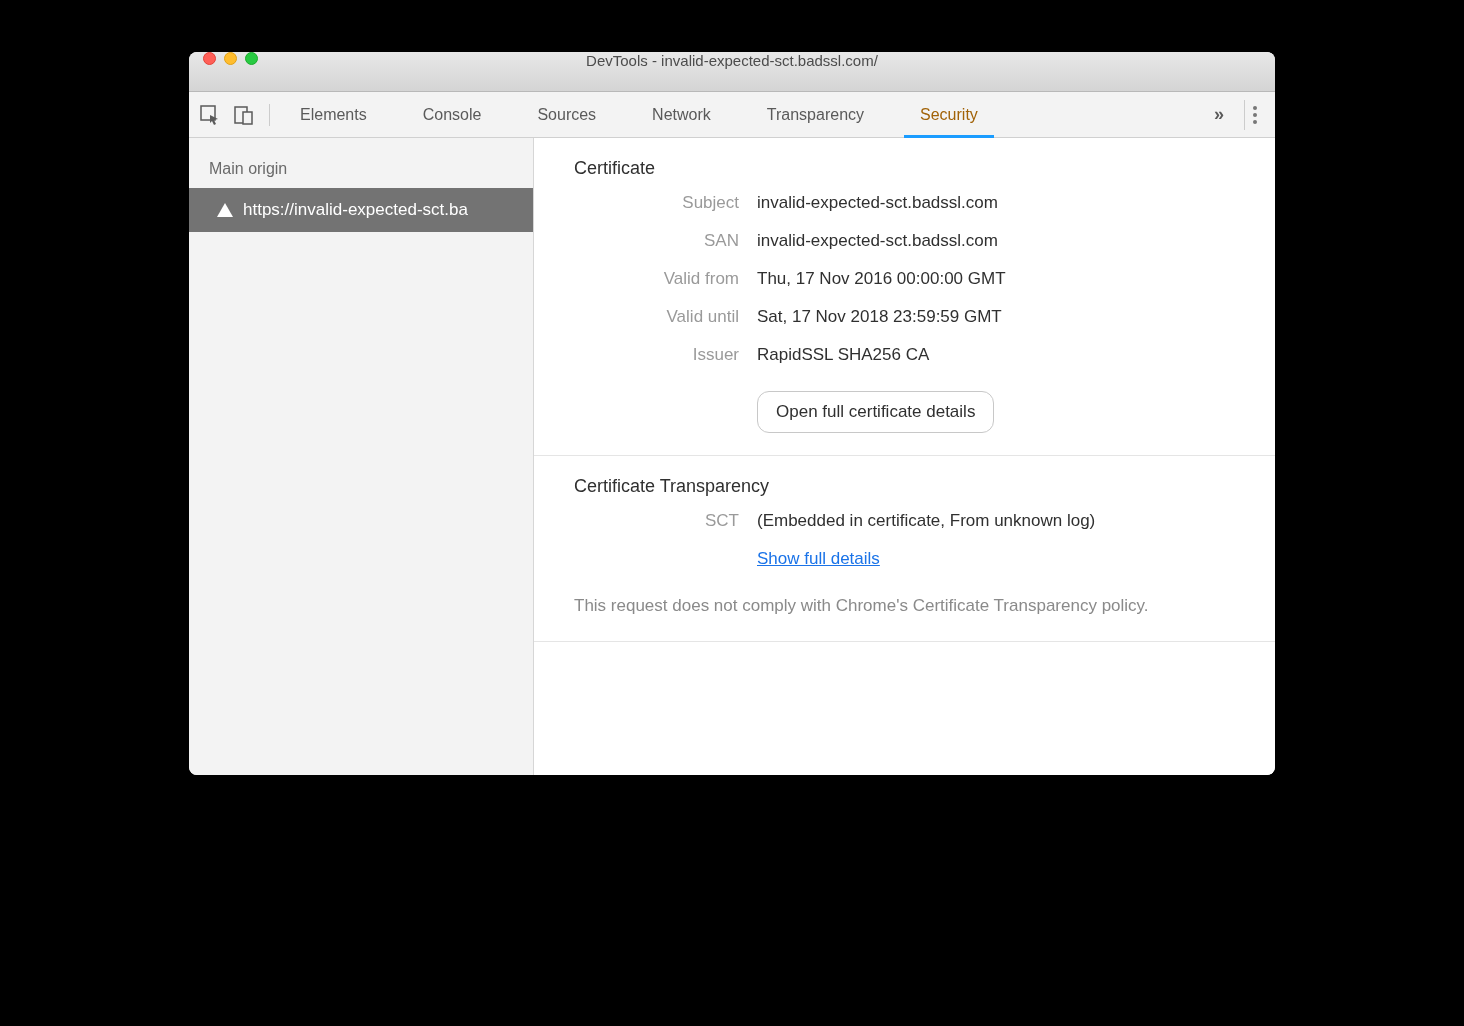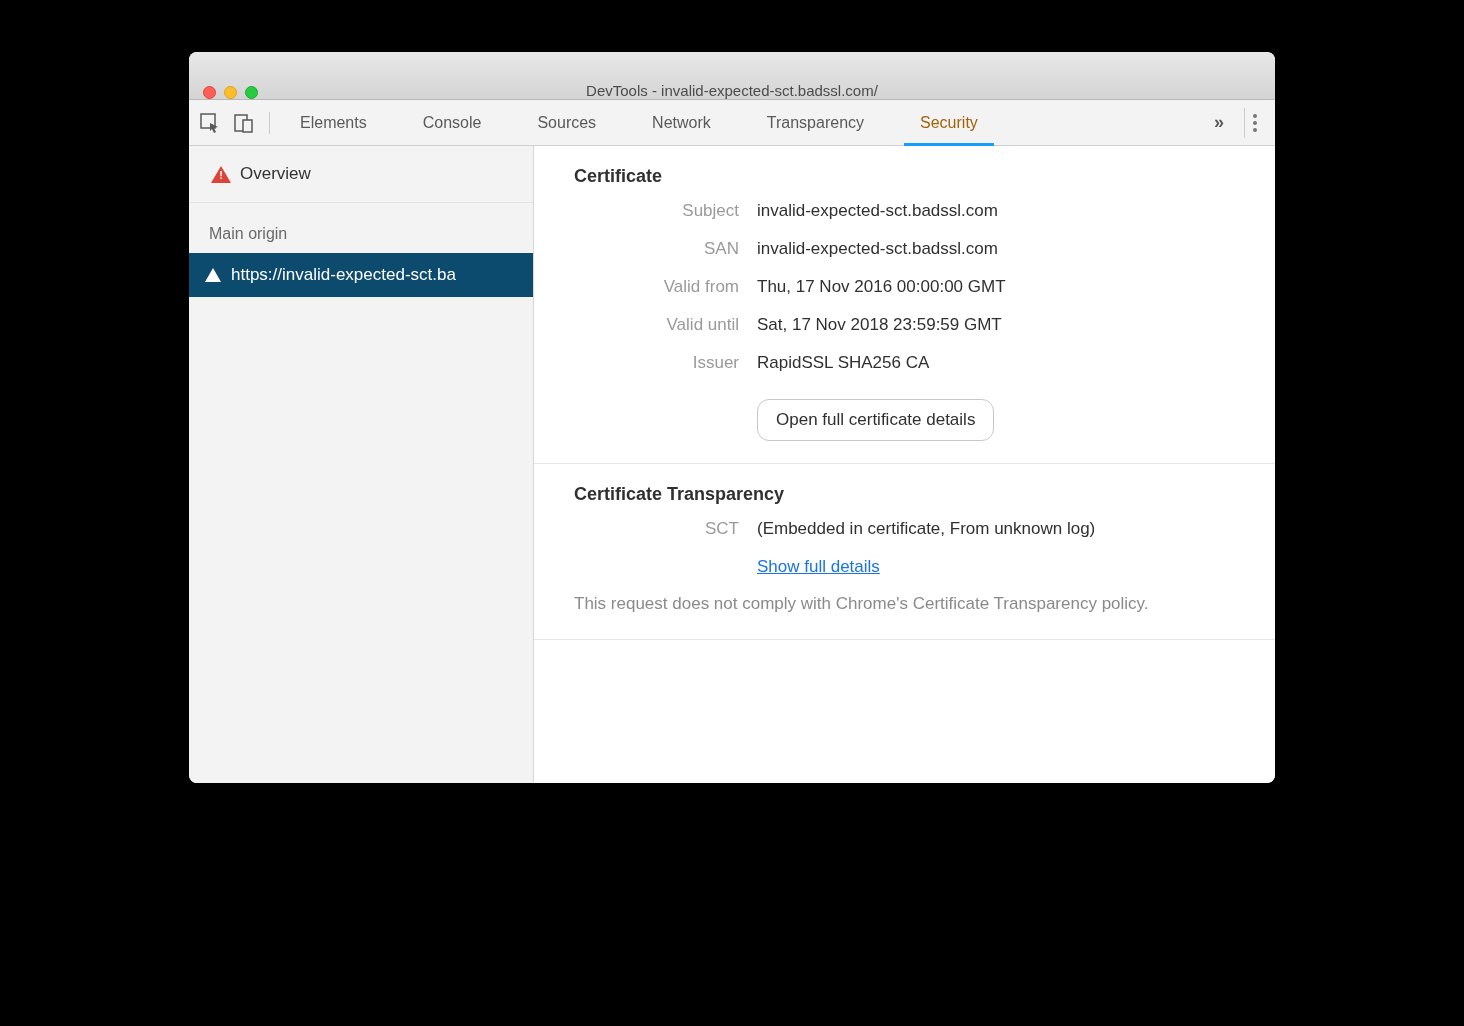--- a/index.html
+++ b/index.html
@@ -14,25 +14,25 @@
       padding-top: 52px;
     }
     .window {
       width: 1086px;
       background: #fff;
       border-radius: 8px;
       overflow: hidden;
       box-shadow: 0 20px 60px rgba(0,0,0,0.5);
     }
     .titlebar {
-      height: 48px;
+      height: 40px;
       background: linear-gradient(#e8e8e8, #d4d4d4);
       border-bottom: 1px solid #b8b8b8;
       display: flex;
-      align-items: flex-end;
+      align-items: flex-start;
       position: relative;
     }
     .traffic-lights {
       display: flex;
       gap: 8px;
       padding-left: 14px;
     }
     .traffic-light {
       width: 13px;
       height: 13px;
@@ -155,22 +155,22 @@
     }
     .sidebar-section {
       padding: 22px 20px 10px 20px;
       color: #6a6a6a;
       font-size: 16px;
     }
     .origin-item {
       display: flex;
       align-items: center;
       gap: 10px;
-      padding: 12px 14px 12px 16px;
-      background: #0c4a6e;
+      padding: 12px 14px 12px 28px;
+      background: #737373;
       color: #fff;
       font-size: 17px;
       white-space: nowrap;
       overflow: hidden;
     }
     .origin-triangle {
       width: 0; height: 0;
       border-left: 8px solid transparent;
       border-right: 8px solid transparent;
       border-bottom: 14px solid #fff;
@@ -180,21 +180,21 @@
       flex: 1;
       background: #fff;
       overflow-y: auto;
     }
     .section {
       padding: 20px 40px 22px 40px;
       border-bottom: 1px solid #e5e5e5;
     }
     .section-title {
       font-size: 18px;
-      font-weight: 700;
+      font-weight: 400;
       color: #303030;
       margin-bottom: 14px;
     }
     .kv-grid {
       display: grid;
       grid-template-columns: 165px 1fr;
       row-gap: 12px;
       column-gap: 18px;
       font-size: 17px;
       align-items: baseline;
@@ -219,21 +219,21 @@
     }
     .link {
       color: #1a73e8;
       text-decoration: underline;
       cursor: pointer;
     }
     .note {
       color: #8a8a8a;
       font-size: 17px;
       line-height: 1.5;
-      margin-top: 14px;
+      margin-top: 24px;
     }
     .note-section {
       padding: 18px 40px 22px 40px;
     }
     .inspect-icon svg, .device-icon svg {
       display: block;
     }
   </style>
 </head>
 <body>
@@ -276,24 +276,20 @@
       <div class="kebab">
         <span></span>
           <span></span>
           <span></span>
       </div>
     </div>
   </div>
 
   <div class="body">
     <div class="sidebar">
-      <div class="overview">
-        <span class="warn-triangle"></span>
-        <span>Overview</span>
-      </div>
       <div class="sidebar-section">Main origin</div>
       <div class="origin-item">
         <span class="origin-triangle"></span>
         <span>https://invalid-expected-sct.ba</span>
       </div>
     </div>
 
     <div class="main">
       <div class="section">
         <div class="section-title">Certificate</div>

